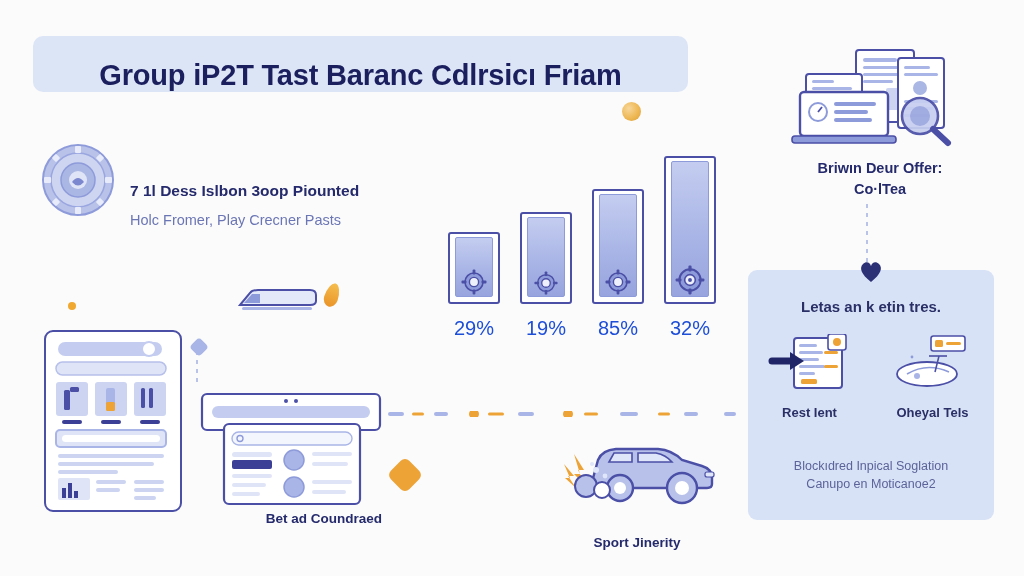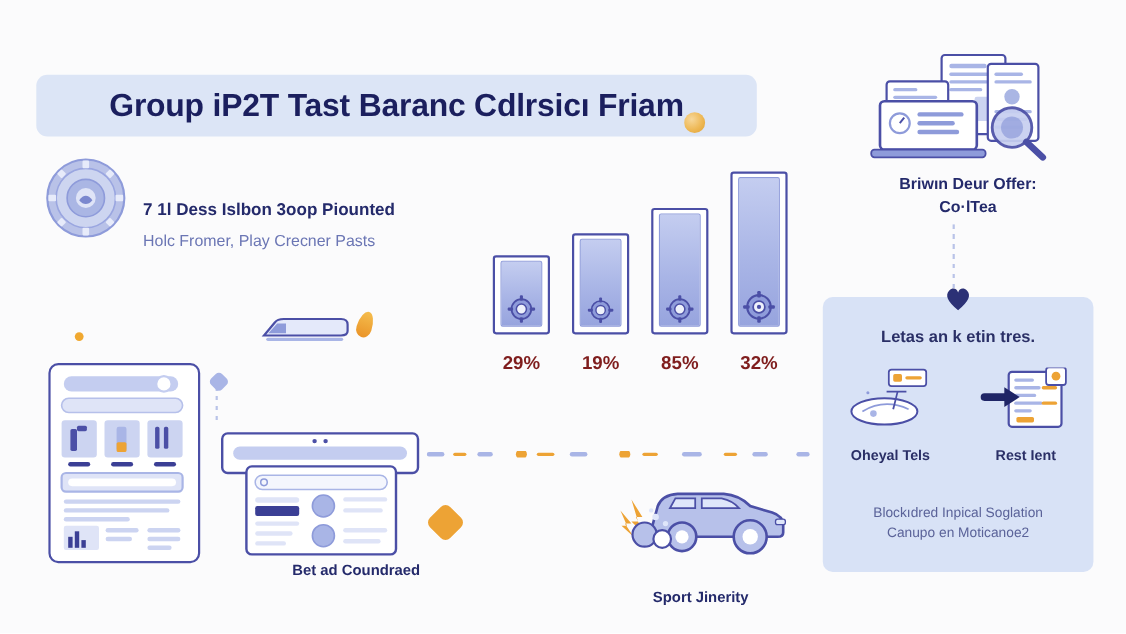--- a/index.html
+++ b/index.html
@@ -21,23 +21,22 @@
   
   .title-banner {
     position: absolute;
     left: 33px;
     top: 36px;
     width: 655px;
     height: 56px;
     background: #dce5f6;
     border-radius: 10px;
     display: flex;
-    align-items: center;
+    align-items: flex-end;
     justify-content: center;
-    margin-top: 32px;
   }
   .title-text {
     font-size: 29px;
     font-weight: 700;
     color: #1b1f5e;
     letter-spacing: -0.2px;
     white-space: nowrap;
   }
 
   
@@ -102,23 +101,23 @@
     border-radius: 2px;
     background: linear-gradient(180deg, #c4cdf0 0%, #a9b5e6 55%, #97a4de 100%);
     border: 1px solid #8e9bda;
     box-sizing: border-box;
   }
   .bar-label {
     position: absolute;
     bottom: 0px;
     width: 66px;
     text-align: center;
-    font-size: 17px;
-    font-weight: 700;
-    color: #7f1d1d;
+    font-size: 20px;
+    font-weight: 400;
+    color: #1d4ed8;
   }
   .gear-top {
     position: absolute;
   }
 
   
   .cluster {
     position: absolute;
     left: 786px;
     top: 44px;
@@ -448,37 +447,20 @@
   <div class="panel">
     <div class="panel-heart">
       <svg viewBox="0 0 26 24" width="26" height="24">
         <path d="M13 23 C3 15 1 9 5 5 C8 2 12 3 13 7 C14 3 18 2 21 5 C25 9 23 15 13 23z" fill="#2c3176"></path>
       </svg>
     </div>
 
     <div class="panel-head">Letas an k etin tres.</div>
 
     <div class="panel-cols">
-      <div class="panel-col">
-        <div>
-          <svg viewBox="0 0 84 58" width="84" height="58">
-            <rect x="40" y="2" width="34" height="15" rx="2.5" fill="#ffffff" stroke="#4b4fa6" stroke-width="1.6"></rect>
-            <rect x="44" y="6" width="8" height="7" rx="1.5" fill="#eda335"></rect>
-            <rect x="55" y="8" width="15" height="3" rx="1.5" fill="#eda335"></rect>
-            <ellipse cx="36" cy="40" rx="30" ry="12" fill="#ffffff" stroke="#4b4fa6" stroke-width="1.8"></ellipse>
-            <path d="M16 40 q20 -12 42 -2" fill="none" stroke="#8e9bda" stroke-width="1.6"></path>
-            <path d="M44 38 l4 -16" stroke="#4b4fa6" stroke-width="1.6"></path>
-            <path d="M38 22 h18" stroke="#4b4fa6" stroke-width="1.6"></path>
-            <circle cx="26" cy="42" r="3" fill="#a9b5e6"></circle>
-            <circle cx="21" cy="23" r="1.4" fill="#8e9bda"></circle>
-          </svg>
-        </div>
-        <div class="panel-col-label">Oheyal Tels</div>
-      </div>
-
       <div class="panel-col">
         <div>
           <svg viewBox="0 0 84 58" width="84" height="58">
             <rect x="26" y="4" width="48" height="50" rx="3" fill="#ffffff" stroke="#4b4fa6" stroke-width="2"></rect>
             <g fill="#a9b5e6">
               <rect x="31" y="10" width="18" height="3" rx="1.5"></rect>
               <rect x="31" y="17" width="24" height="3" rx="1.5"></rect>
               <rect x="31" y="24" width="20" height="3" rx="1.5"></rect>
               <rect x="31" y="31" width="26" height="3" rx="1.5"></rect>
               <rect x="31" y="38" width="16" height="3" rx="1.5"></rect>
@@ -491,20 +473,37 @@
             <rect x="60" y="0" width="18" height="16" rx="2.5" fill="#ffffff" stroke="#4b4fa6" stroke-width="1.6"></rect>
             <circle cx="69" cy="8" r="4" fill="#eda335"></circle>
             <g stroke="#1f2566" stroke-width="7" stroke-linecap="round">
               <line x1="4" y1="27" x2="26" y2="27"></line>
             </g>
             <path d="M22 18 l14 9 l-14 9z" fill="#1f2566"></path>
           </svg>
         </div>
         <div class="panel-col-label">Rest Ient</div>
       </div>
+
+      <div class="panel-col">
+        <div>
+          <svg viewBox="0 0 84 58" width="84" height="58">
+            <rect x="40" y="2" width="34" height="15" rx="2.5" fill="#ffffff" stroke="#4b4fa6" stroke-width="1.6"></rect>
+            <rect x="44" y="6" width="8" height="7" rx="1.5" fill="#eda335"></rect>
+            <rect x="55" y="8" width="15" height="3" rx="1.5" fill="#eda335"></rect>
+            <ellipse cx="36" cy="40" rx="30" ry="12" fill="#ffffff" stroke="#4b4fa6" stroke-width="1.8"></ellipse>
+            <path d="M16 40 q20 -12 42 -2" fill="none" stroke="#8e9bda" stroke-width="1.6"></path>
+            <path d="M44 38 l4 -16" stroke="#4b4fa6" stroke-width="1.6"></path>
+            <path d="M38 22 h18" stroke="#4b4fa6" stroke-width="1.6"></path>
+            <circle cx="26" cy="42" r="3" fill="#a9b5e6"></circle>
+            <circle cx="21" cy="23" r="1.4" fill="#8e9bda"></circle>
+          </svg>
+        </div>
+        <div class="panel-col-label">Oheyal Tels</div>
+      </div>
     </div>
 
     <div class="panel-foot">
       <div>Blockıdred Inpical Soglation</div>
       <div>Canupo en Moticanoe2</div>
     </div>
   </div>
 
   <div class="card-report">
     <svg viewBox="0 0 130 174" width="130" height="174">

